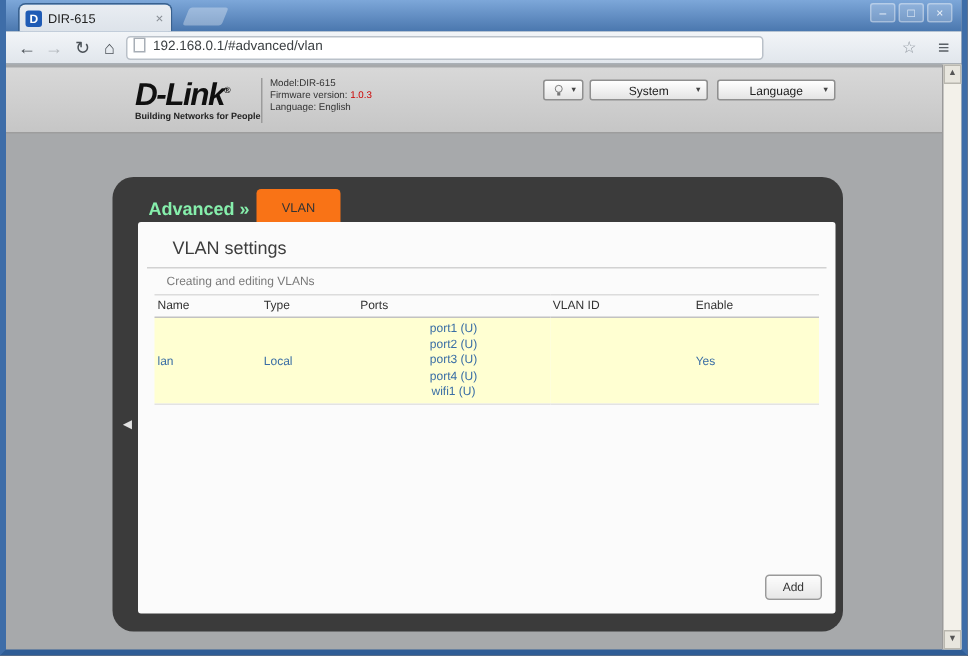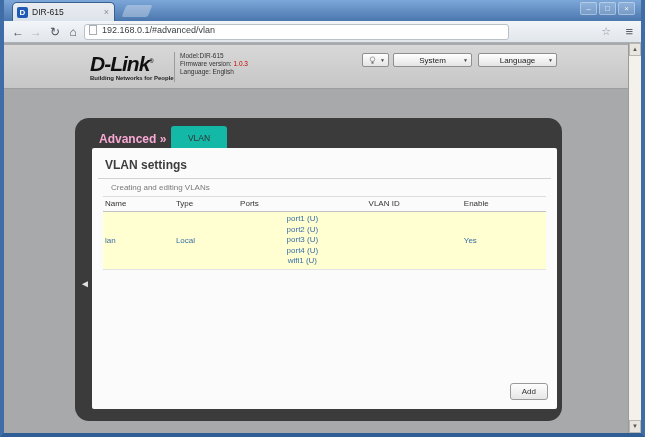--- a/index.html
+++ b/index.html
@@ -50,26 +50,26 @@
   .hdr-select{ position:absolute; top:8px; height:14px; background:linear-gradient(#ffffff,#e4e4e4);
     border:1px solid #8f8f8f; border-radius:2px; font-size:8px; font-weight:normal; color:#222;
     display:flex; align-items:center; justify-content:center; }
   .hdr-select .arr{ position:absolute; right:3px; font-size:5px; color:#444; }
   .bulb-box{ left:358px; width:27px; }
   .sys-box{ left:389px; width:79px; }
   .lang-box{ left:474px; width:79px; }
   .bulb{ width:7px; height:9px; margin-right:6px; }
   
   .dark-panel{ position:absolute; left:71px; top:75px; width:487px; height:303px; background:#3b3b3b; border-radius:14px; }
-  .breadcrumb{ position:absolute; left:24px; top:14px; color:#f9a8d4; font-size:12px; font-weight:bold; }
-  .vlan-tab{ position:absolute; left:96px; top:8px; width:56px; height:40px; background:#14b8a6;
+  .breadcrumb{ position:absolute; left:24px; top:14px; color:#86efac; font-size:12px; font-weight:bold; }
+  .vlan-tab{ position:absolute; left:96px; top:8px; width:56px; height:40px; background:#f97316;
     border-radius:3px 3px 0 0; font-size:8.5px; color:#333; text-align:center; line-height:24px; }
   .collapse{ position:absolute; left:5px; top:160px; color:#e3e3e3; font-size:10px; }
   .white-panel{ position:absolute; left:17px; top:30px; width:465px; height:261px; background:#fbfbfb; border-radius:2px; }
-  .page-title{ position:absolute; left:13px; top:10px; font-size:12px; font-weight:700; color:#3d3d3d; }
+  .page-title{ position:absolute; left:23px; top:10px; font-size:12px; font-weight:400; color:#3d3d3d; }
   .rule{ position:absolute; top:30px; left:6px; right:6px; border-top:1px solid #d2d2d2; }
   .subtitle{ position:absolute; left:19px; top:35px; font-size:8px; color:#7a7a7a; }
   table.vlan{ position:absolute; left:11px; top:48px; width:443px; border-collapse:collapse; font-size:8px; }
   table.vlan th{ text-align:left; font-weight:normal; color:#333; padding:2px 2px 3px 2px; border-bottom:1px solid #c2c2c2; border-top:1px solid #dcdcdc;margin-left:44px; }
   table.vlan td{ padding:2px; vertical-align:middle; border-bottom:1px solid #e3e3e3; color:#8a8a8a; }
   tr.hl td{ background:#ffffd2; color:#3a6ea5; }
   td .port-line{ line-height:8.5px; padding:1px 0;text-align:center; }
   .add-btn{ position:absolute; right:9px; bottom:9px; padding:3px 11px; font-size:8px; color:#333;
     background:linear-gradient(#fdfdfd,#e7e7e7); border:1px solid #9a9a9a; border-radius:3px; }
 </style>

